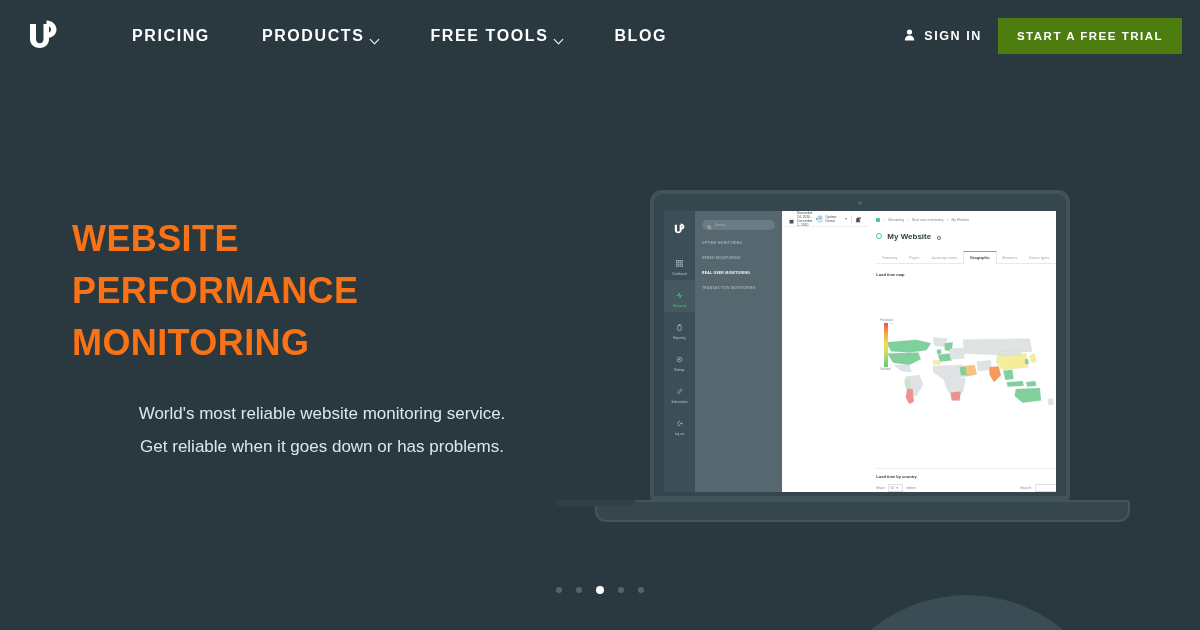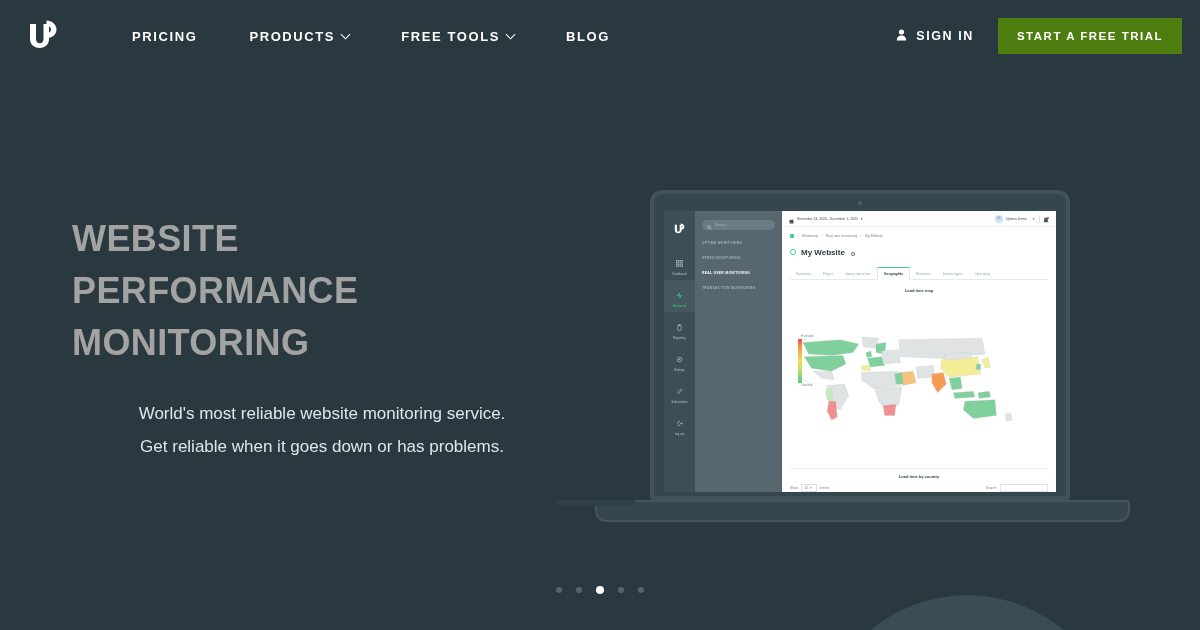--- a/index.html
+++ b/index.html
@@ -37,23 +37,23 @@
     margin-left: 24px;
     width: 38px; height: 38px;
     display: flex; align-items: center; justify-content: center;
   }
   .nav {
     display: flex; align-items: center;
     margin-left: 44px;
     gap: 0px;
   }
   .nav-item {
-    display: flex; align-items: center;
+    display: flex; align-items: flex-end;
     color: #ffffff;
-    font-size: 13px;
+    font-size: 16px;
     font-weight: bold;
     letter-spacing: 1.6px;
     padding: 8px 26px;
     cursor: pointer;
     white-space: nowrap;
   }
   .caret {
     margin-left: 7px;
     display: inline-block;
     width: 7px; height: 7px;
@@ -64,21 +64,21 @@
   .header-right {
     position: absolute; right: 0; top: 0;
     height: 72px;
     display: flex; align-items: center;
   }
   .signin {
     display: flex; align-items: center;
     color: #ffffff;
     font-size: 12.5px; font-weight: bold; letter-spacing: 1.6px;
     cursor: pointer;
-    margin-right: 24px;
+    margin-right: 16px;
   }
   .user-icon {
     margin-right: 9px;
     display: inline-block;
   }
   .btn-trial {
     background: #4d7c0f;
     color: #ffffff;
     font-size: 11.5px; font-weight: bold; letter-spacing: 1.5px;
     padding: 12px 19px;
@@ -90,21 +90,21 @@
   }
 
   
   .hero {
     position: absolute;
     left: 72px; top: 213px;
     width: 500px;
     z-index: 10;
   }
   .hero h1 {
-    color: #a3a3a3;
+    color: #f97316;
     font-size: 36px;
     font-weight: bold;
     letter-spacing: 0.4px;
     line-height: 1.44;
     margin-bottom: 30px;
     max-width: 420px;
   }
   .hero .sub-line {
     color: #dfe6e9;
     font-size: 17px;
@@ -184,21 +184,21 @@
     height: 10px; display: flex; align-items: center;
     padding: 0 5px; margin-bottom: 11px;
   }
   .db-search-text { color: #a9b8bf; font-size: 3.3px; margin-left: 3px; }
   .db-subnav-item {
     color: #9fb0b8; font-size: 3.4px; font-weight: bold;
     letter-spacing: 0.28px; margin-bottom: 11px;
   }
   .db-subnav-item.active { color: #ffffff; }
 
-  .db-main { flex: 1; background: #ffffff; display: flex; flex-direction: column; min-width: 0; text-align: center; }
+  .db-main { flex: 1; background: #ffffff; display: flex; flex-direction: row; min-width: 0; }
   .db-topbar {
     height: 16px; display: flex; align-items: center;
     padding: 0 7px; border-bottom: 0.5px solid #eceff1;
     flex: 0 0 16px;
   }
   .db-date { color: #44525a; font-size: 3.4px; margin-left: 3px; }
   .db-topright { margin-left: auto; display: flex; align-items: center; }
   .db-avatar {
     width: 8px; height: 8px; border-radius: 50%;
     background: #cfe3f0; color: #5a8ca8;

